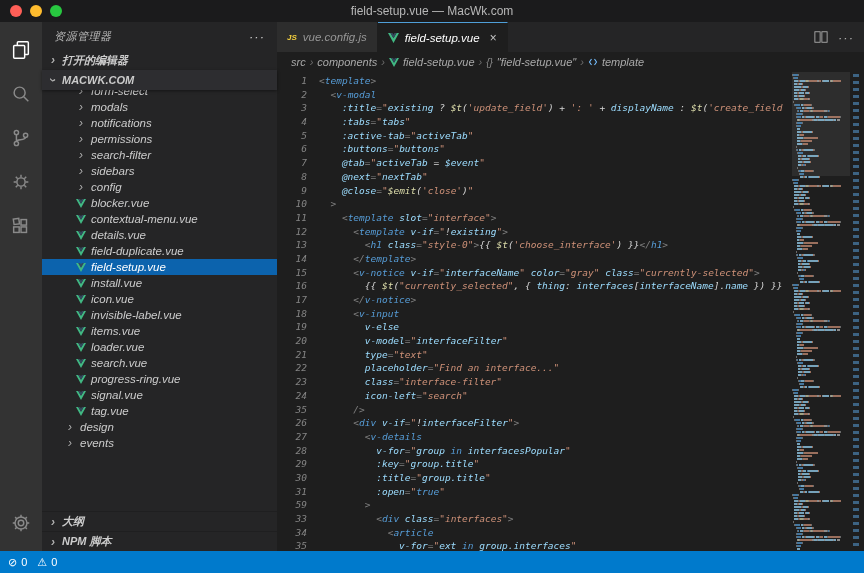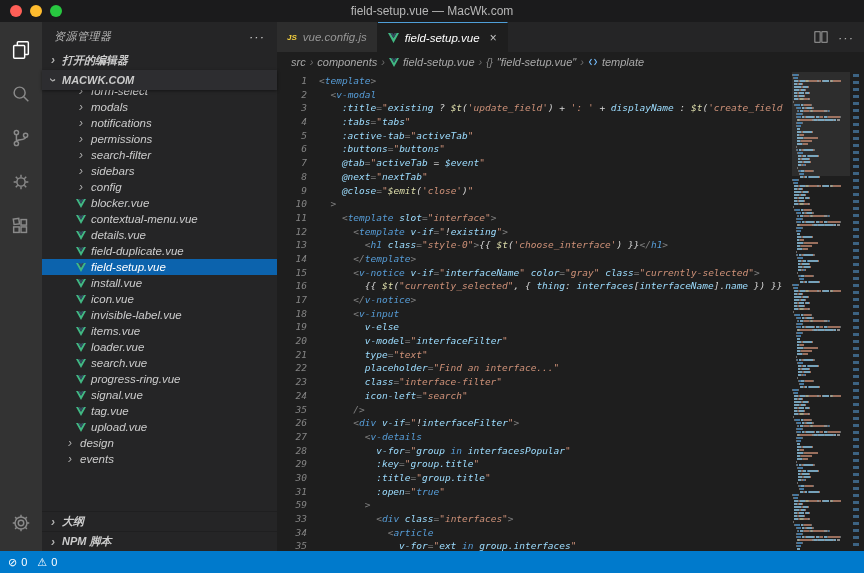--- a/index.html
+++ b/index.html
@@ -291,27 +291,20 @@
               <path fill="#34495e" d="M2.2 0h1.9L5 1.6 5.9 0h1.9L5 4.7z"></path>
             </svg>
             <span class="lab">signal.vue</span>
           </div>
           <div class="tree-row" style="padding-left: 34px;">
             <svg width="10" height="9" viewBox="0 0 10 9">
               <path fill="#41b883" d="M0 0h2.2L5 4.7 7.8 0H10L5 9z"></path>
               <path fill="#34495e" d="M2.2 0h1.9L5 1.6 5.9 0h1.9L5 4.7z"></path>
             </svg>
             <span class="lab">tag.vue</span>
-          </div>
-          <div class="tree-row" style="padding-left: 34px;">
-            <svg width="10" height="9" viewBox="0 0 10 9">
-              <path fill="#41b883" d="M0 0h2.2L5 4.7 7.8 0H10L5 9z"></path>
-              <path fill="#34495e" d="M2.2 0h1.9L5 1.6 5.9 0h1.9L5 4.7z"></path>
-            </svg>
-            <span class="lab">upload.vue</span>
           </div>
           <div class="tree-row" style="padding-left: 23px;">
             <span class="chev">›</span>
             <span class="lab">design</span>
           </div>
           <div class="tree-row" style="padding-left: 23px;">
             <span class="chev">›</span>
             <span class="lab">events</span>
           </div>
         </div>

